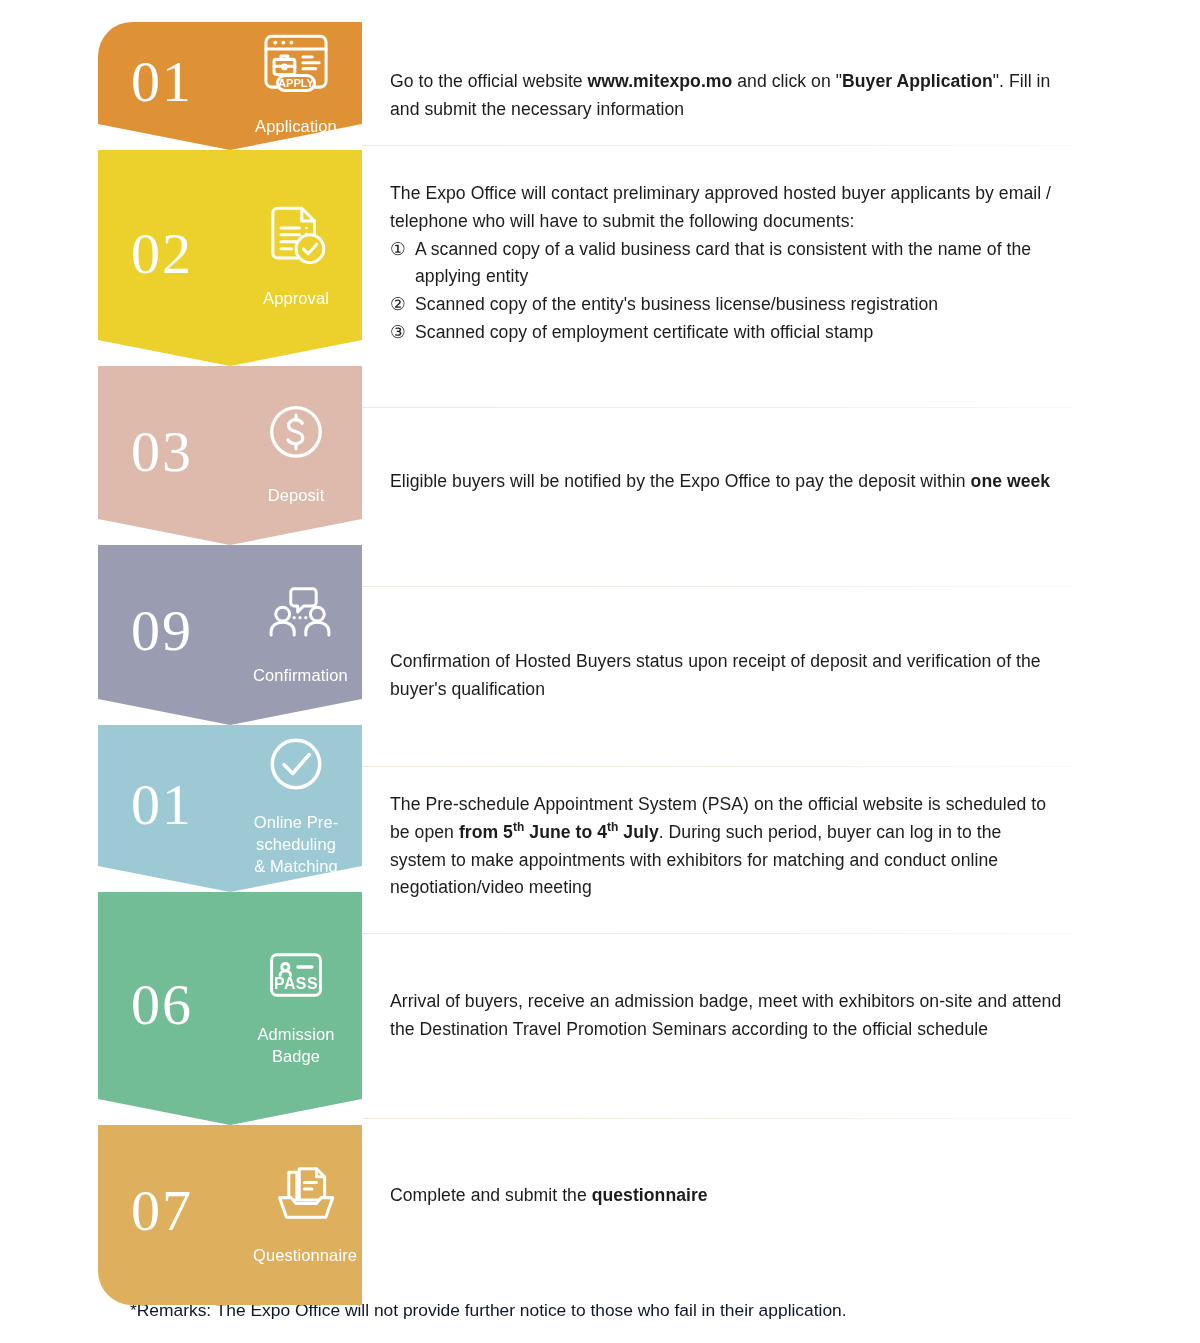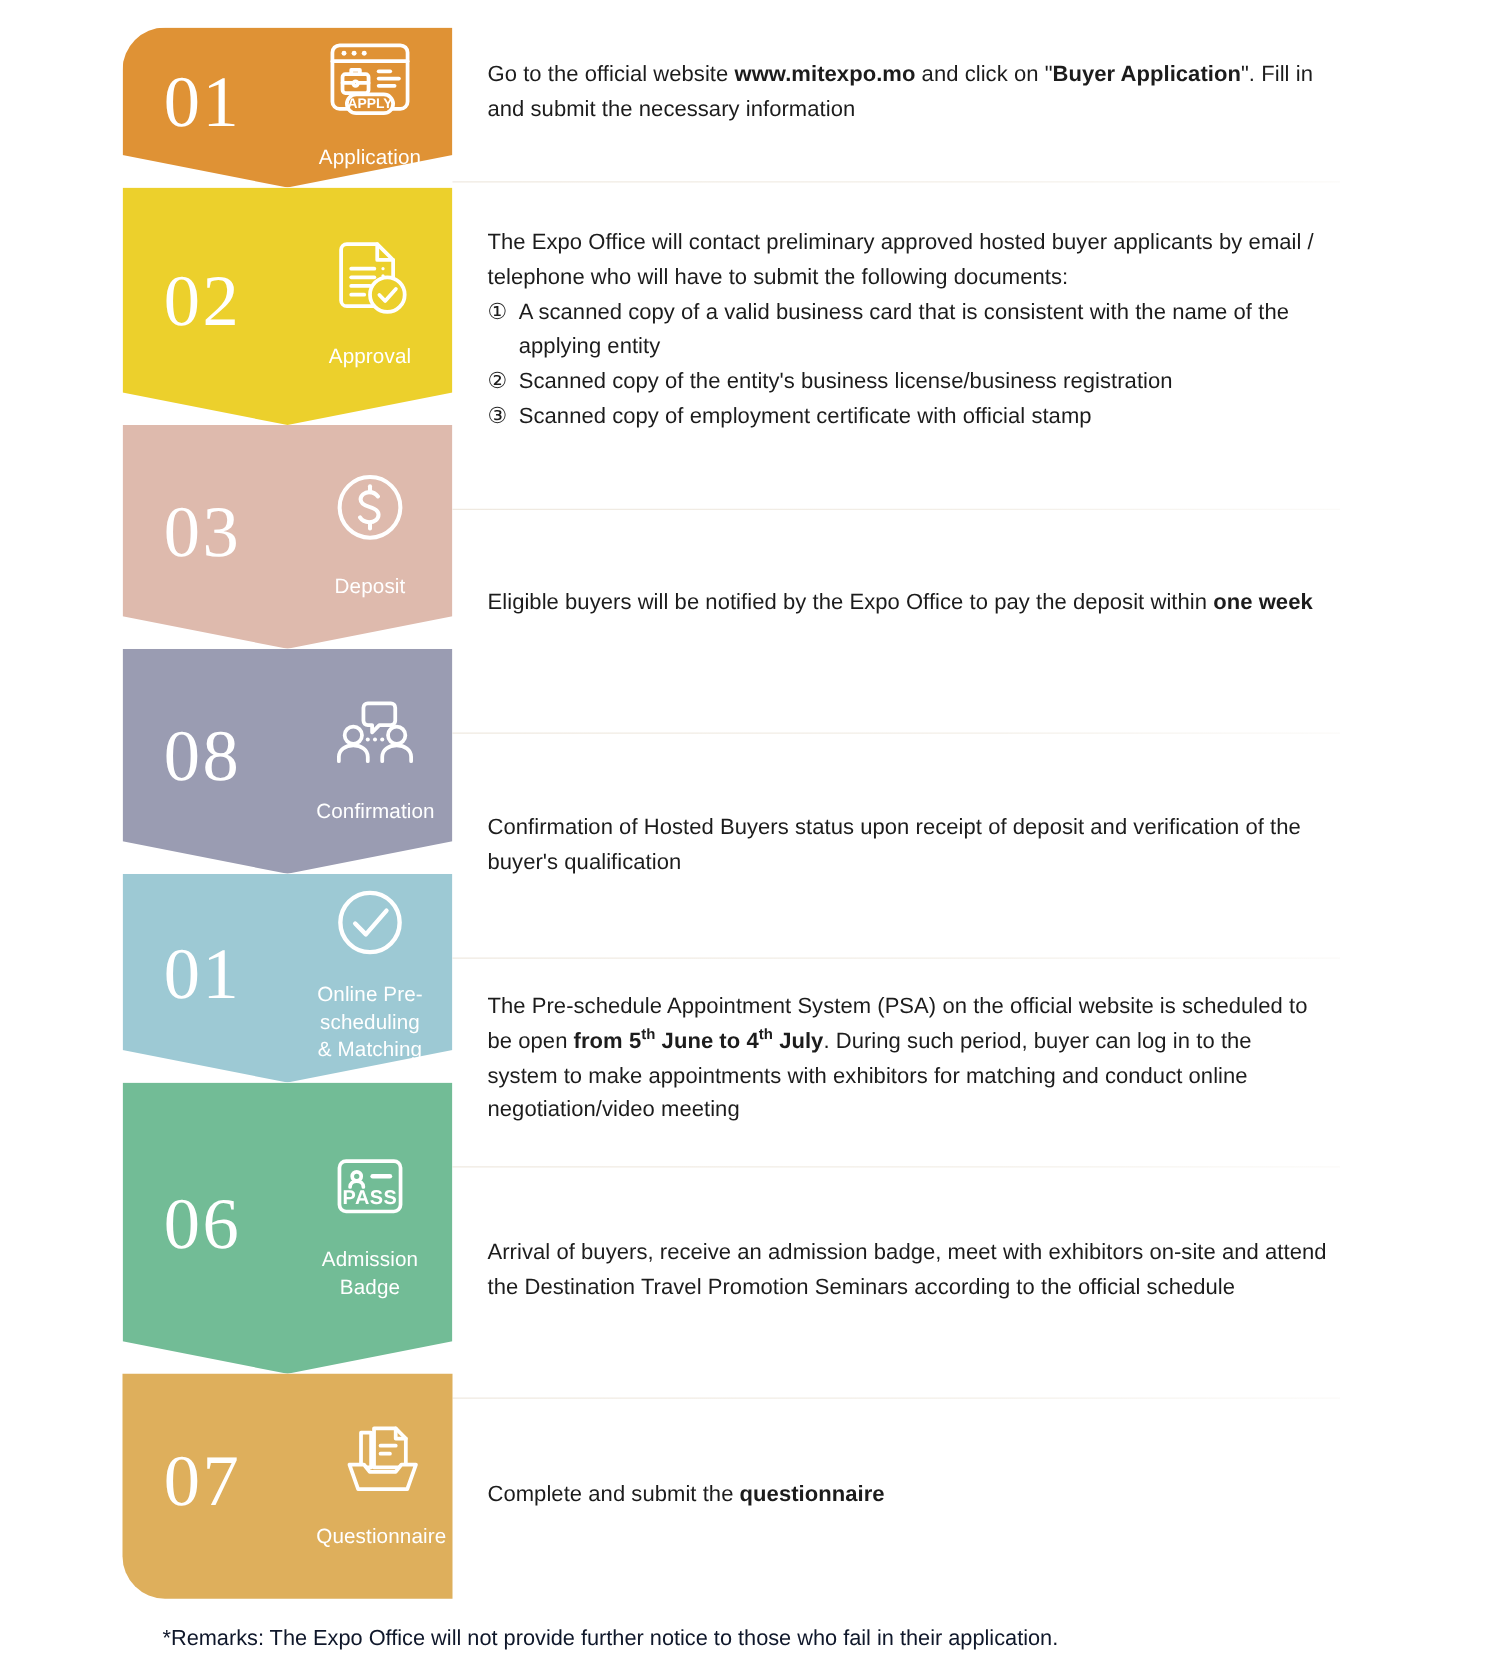--- a/index.html
+++ b/index.html
@@ -198,21 +198,21 @@
               <line x1="38" y1="36" x2="49" y2="36"></line>
               <rect x="16" y="42" width="32" height="13" rx="6.5" fill="#df9235"></rect>
               <text x="32" y="51.6" font-family="Liberation Sans, sans-serif" font-size="9.6" font-weight="bold" fill="#ffffff" stroke="none" text-anchor="middle">APPLY</text>
             </svg>
           </span>
           <span class="step-label">Application</span>
         </div>
       </div>
     </div>
 
-    <div class="step" style="height:190px">
+    <div class="step" style="height:216px">
       <div class="band">
         <div class="fill" style="background:#ecd02c"></div>
       </div>
       <div class="band-inner">
         <div class="step-number">02</div>
         <div class="step-idblock">
           <span class="step-icon">
             <svg viewBox="0 0 64 64" fill="none" stroke="#ffffff" stroke-width="2.6" stroke-linecap="round" stroke-linejoin="round">
               <path d="M16 8h21l11 11v28a4 4 0 0 1-4 4H16a4 4 0 0 1-4-4V12a4 4 0 0 1 4-4z"></path>
               <path d="M37 8v11h11"></path>
@@ -250,21 +250,21 @@
           <span class="step-label">Deposit</span>
         </div>
       </div>
     </div>
 
     <div class="step" style="height:180px">
       <div class="band">
         <div class="fill" style="background:#9a9cb2"></div>
       </div>
       <div class="band-inner">
-        <div class="step-number">08</div>
+        <div class="step-number">09</div>
         <div class="step-idblock">
           <span class="step-icon">
             <svg viewBox="0 0 64 64" fill="none" stroke="#ffffff" stroke-width="2.6" stroke-linecap="round" stroke-linejoin="round">
               <path d="M27 11h16a3 3 0 0 1 3 3v9a3 3 0 0 1-3 3h-8l-5 5v-5h-3a3 3 0 0 1-3-3v-9a3 3 0 0 1 3-3z"></path>
               <circle cx="17" cy="33" r="6"></circle>
               <path d="M7 51v-3c0-5 4.5-8 10-8s10 3 10 8v3"></path>
               <circle cx="47" cy="33" r="6"></circle>
               <path d="M37 51v-3c0-5 4.5-8 10-8s10 3 10 8v3"></path>
               <circle cx="27" cy="36" r="1.4" fill="#ffffff" stroke="none"></circle>
               <circle cx="32" cy="36" r="1.4" fill="#ffffff" stroke="none"></circle>
@@ -332,21 +332,21 @@
               <path d="M10 36h10l4 5h18l4-5h10l-6 17H16z" fill="#deaf5c"></path>
             </svg>
           </span>
           <span class="step-label">Questionnaire</span>
         </div>
       </div>
     </div>
 
   </div>
 
-  <div class="desc" style="top:46px">
+  <div class="desc" style="top:68px">
     <span>Go to the official website </span><b>www.mitexpo.mo</b><span> and click on "</span><b>Buyer Application</b><span>". Fill in and submit the necessary information</span>
   </div>
 
   <div class="desc" style="top:180px">
     <div>The Expo Office will contact preliminary approved hosted buyer applicants by email / telephone who will have to submit the following documents:</div>
     <ul class="num-list">
       <li>
         <span class="cnum">①</span>
         <span>A scanned copy of a valid business card that is consistent with the name of the applying entity</span>
       </li>

